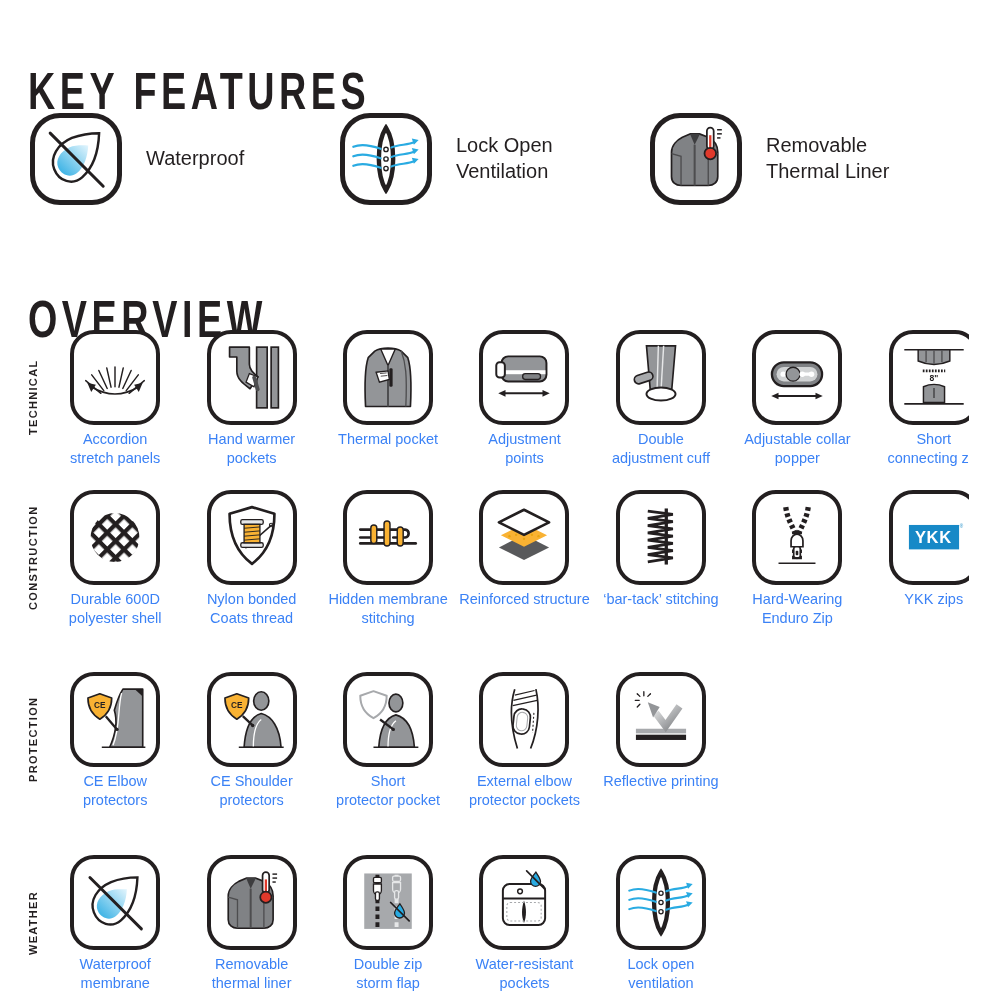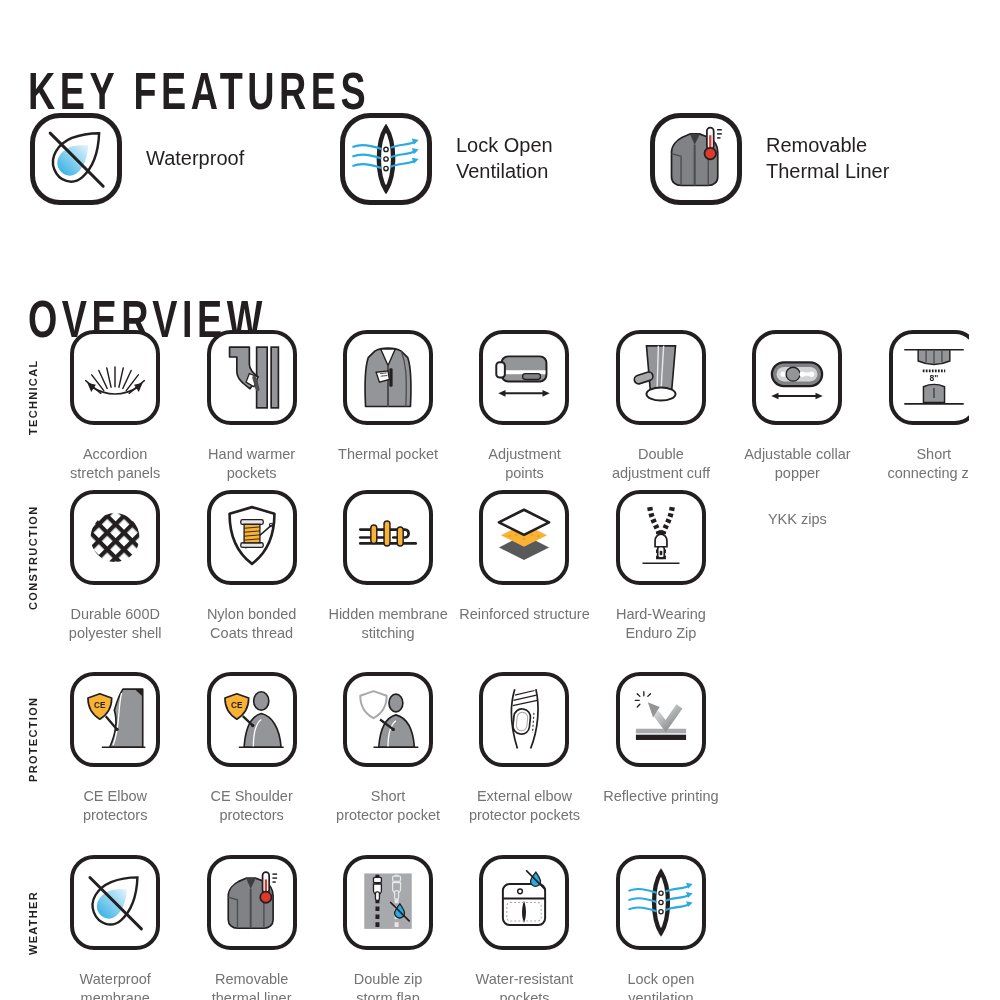--- a/index.html
+++ b/index.html
@@ -28,22 +28,22 @@
   .ov-row:nth-child(4){top:855px;}
   .ov-cat{position:absolute;left:22px;top:0;height:135px;width:22px;
           display:flex;align-items:center;justify-content:center;
           writing-mode:vertical-rl;transform:rotate(180deg);
           font-weight:700;font-size:11px;letter-spacing:.12em;color:#231f20;white-space:nowrap;}
   .ov-grid{position:absolute;left:47px;width:955px;display:grid;grid-template-columns:repeat(7,1fr);}
   .ov-cell{display:flex;flex-direction:column;align-items:center;}
   .ov-box{width:90px;height:95px;border:4px solid #231f20;border-radius:24px;background:#fff;
           display:flex;align-items:center;justify-content:center;box-sizing:border-box;}
   .ov-box svg{width:66px;height:71px;}
-  .ov-label{margin-top:20px;font-size:14.5px;line-height:1.28;text-align:center;
-            white-space:pre-line;color:#737373;}
+  .ov-label{margin-top:5px;font-size:14.5px;line-height:1.28;text-align:center;
+            white-space:pre-line;color:#3b82f6;}
 </style>
 </head>
 <body>
 
 <div class="page">
   <h1 class="big-title" id="key-features-title">KEY FEATURES</h1>
   <div id="kf-row">
       <div class="kf-item">
         <div class="kf-icon">
           <svg viewBox="0 0 100 100">
@@ -303,32 +303,48 @@
                   <circle cx="72" cy="48" r="1.8"></circle>
                 </g>
  <polygon points="50,8 88,27 50,46 12,27" fill="#fff" stroke="#231f20" stroke-width="4" stroke-linejoin="round"></polygon>
 </svg>
             </div>
             <div class="ov-label">Reinforced structure</div>
           </div>
           <div class="ov-cell">
             <div class="ov-box">
               <svg viewBox="0 0 100 100">
+ <path d="M30,10 L68,15 L30,21 L68,26 L30,32 L68,37 L30,43 L68,48 L30,54 L68,59 L30,65 L68,70 L30,76 L68,81 L30,87" stroke="#231f20" stroke-width="4.2" fill="none"></path>
+ <line x1="58" y1="6" x2="58" y2="91" stroke="#231f20" stroke-width="5"></line>
+</svg>
+            </div>
+            <div class="ov-label">‘bar-tack’ stitching</div>
+          </div>
+          <div class="ov-cell">
+            <div class="ov-box">
+              <svg viewBox="0 0 100 100">
  <line x1="22" y1="89" x2="78" y2="89" stroke="#231f20" stroke-width="2.5"></line>
  <path d="M33,4 C35,20 42,31 46.5,42 L46.5,86" stroke="#231f20" stroke-width="8" stroke-dasharray="5.5,4" fill="none"></path>
  <path d="M67,4 C65,20 58,31 53.5,42 L53.5,86" stroke="#231f20" stroke-width="8" stroke-dasharray="5.5,4" fill="none"></path>
  <path d="M41,64 v-9 a9,10 0 0 1 18,0 v9 Z" fill="#fff" stroke="#231f20" stroke-width="2.6"></path>
  <rect x="45" y="64" width="10" height="17" rx="3.5" fill="#fff" stroke="#231f20" stroke-width="2.6"></rect>
  <rect x="48" y="70" width="4" height="7" rx="1.5" fill="#231f20"></rect>
 </svg>
             </div>
             <div class="ov-label">Hard-Wearing
 Enduro Zip</div>
           </div>
           <div class="ov-cell">
+            <div class="ov-box">
+              <svg viewBox="0 0 100 100">
+ <rect x="12" y="31" width="76" height="37" fill="#1789c7"></rect>
+ <text x="49" y="59" text-anchor="middle" font-size="25" font-weight="bold" letter-spacing="1" fill="#fff" font-family="'Liberation Sans',sans-serif">YKK</text>
+ <text x="89" y="36" font-size="7" fill="#1789c7">®</text>
+</svg>
+            </div>
             <div class="ov-label">YKK zips</div>
           </div>
         </div>
       </section>
       <section class="ov-row">
         <div class="ov-cat">PROTECTION</div>
         <div class="ov-grid">
           <div class="ov-cell">
             <div class="ov-box">
               <svg viewBox="0 0 100 100">

